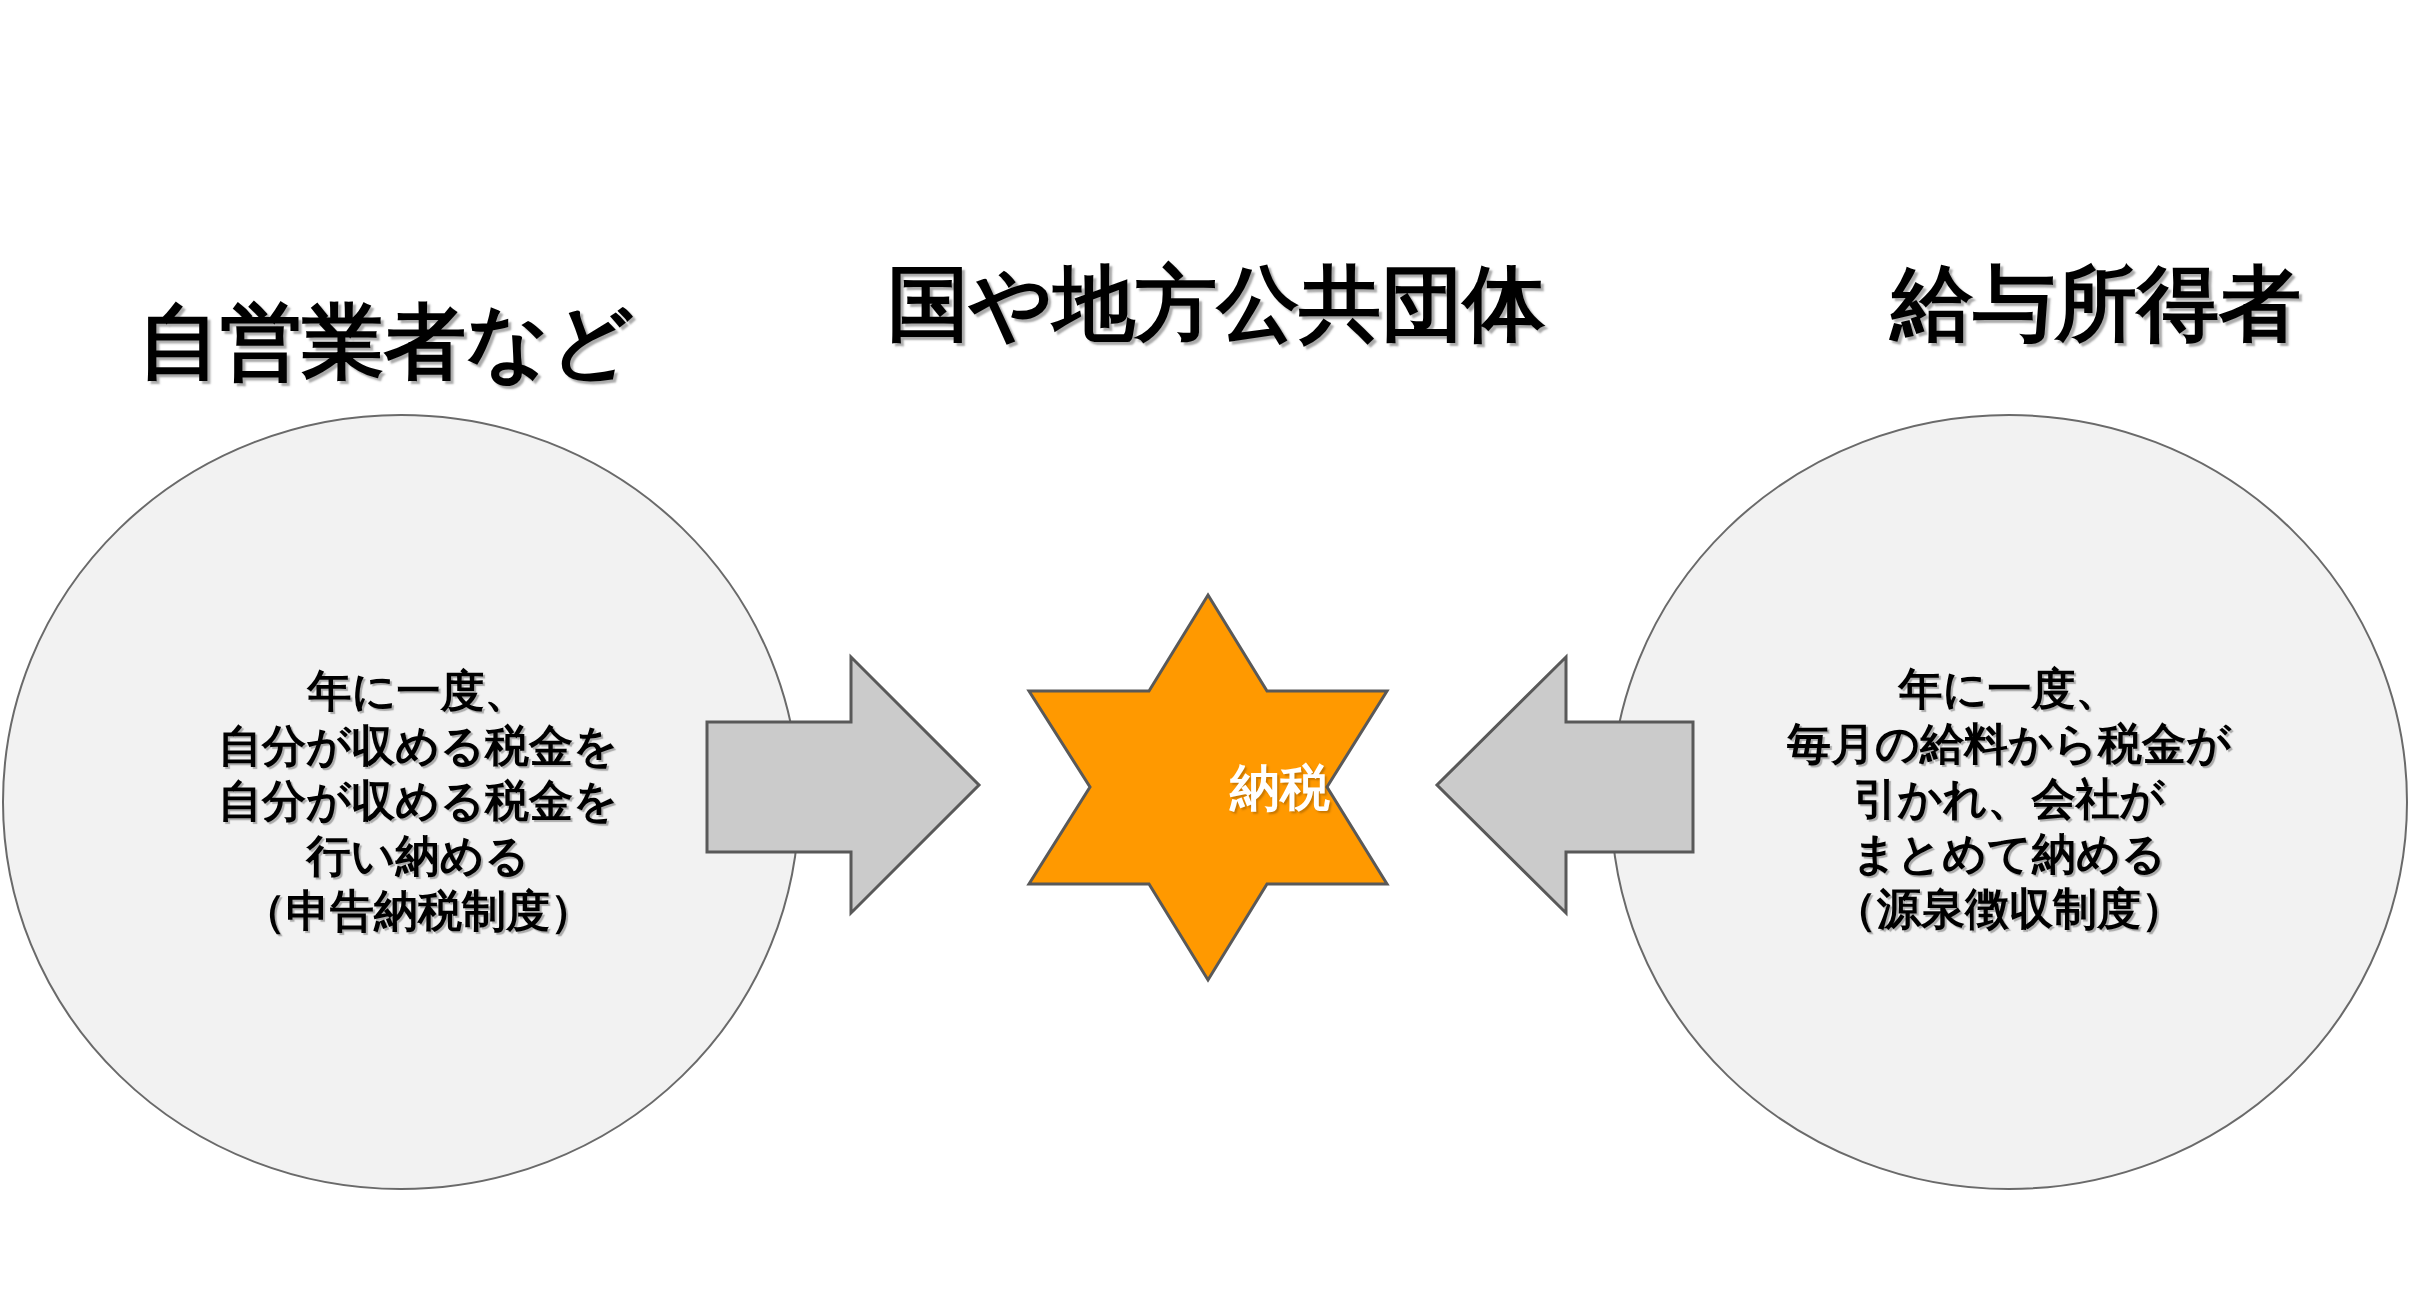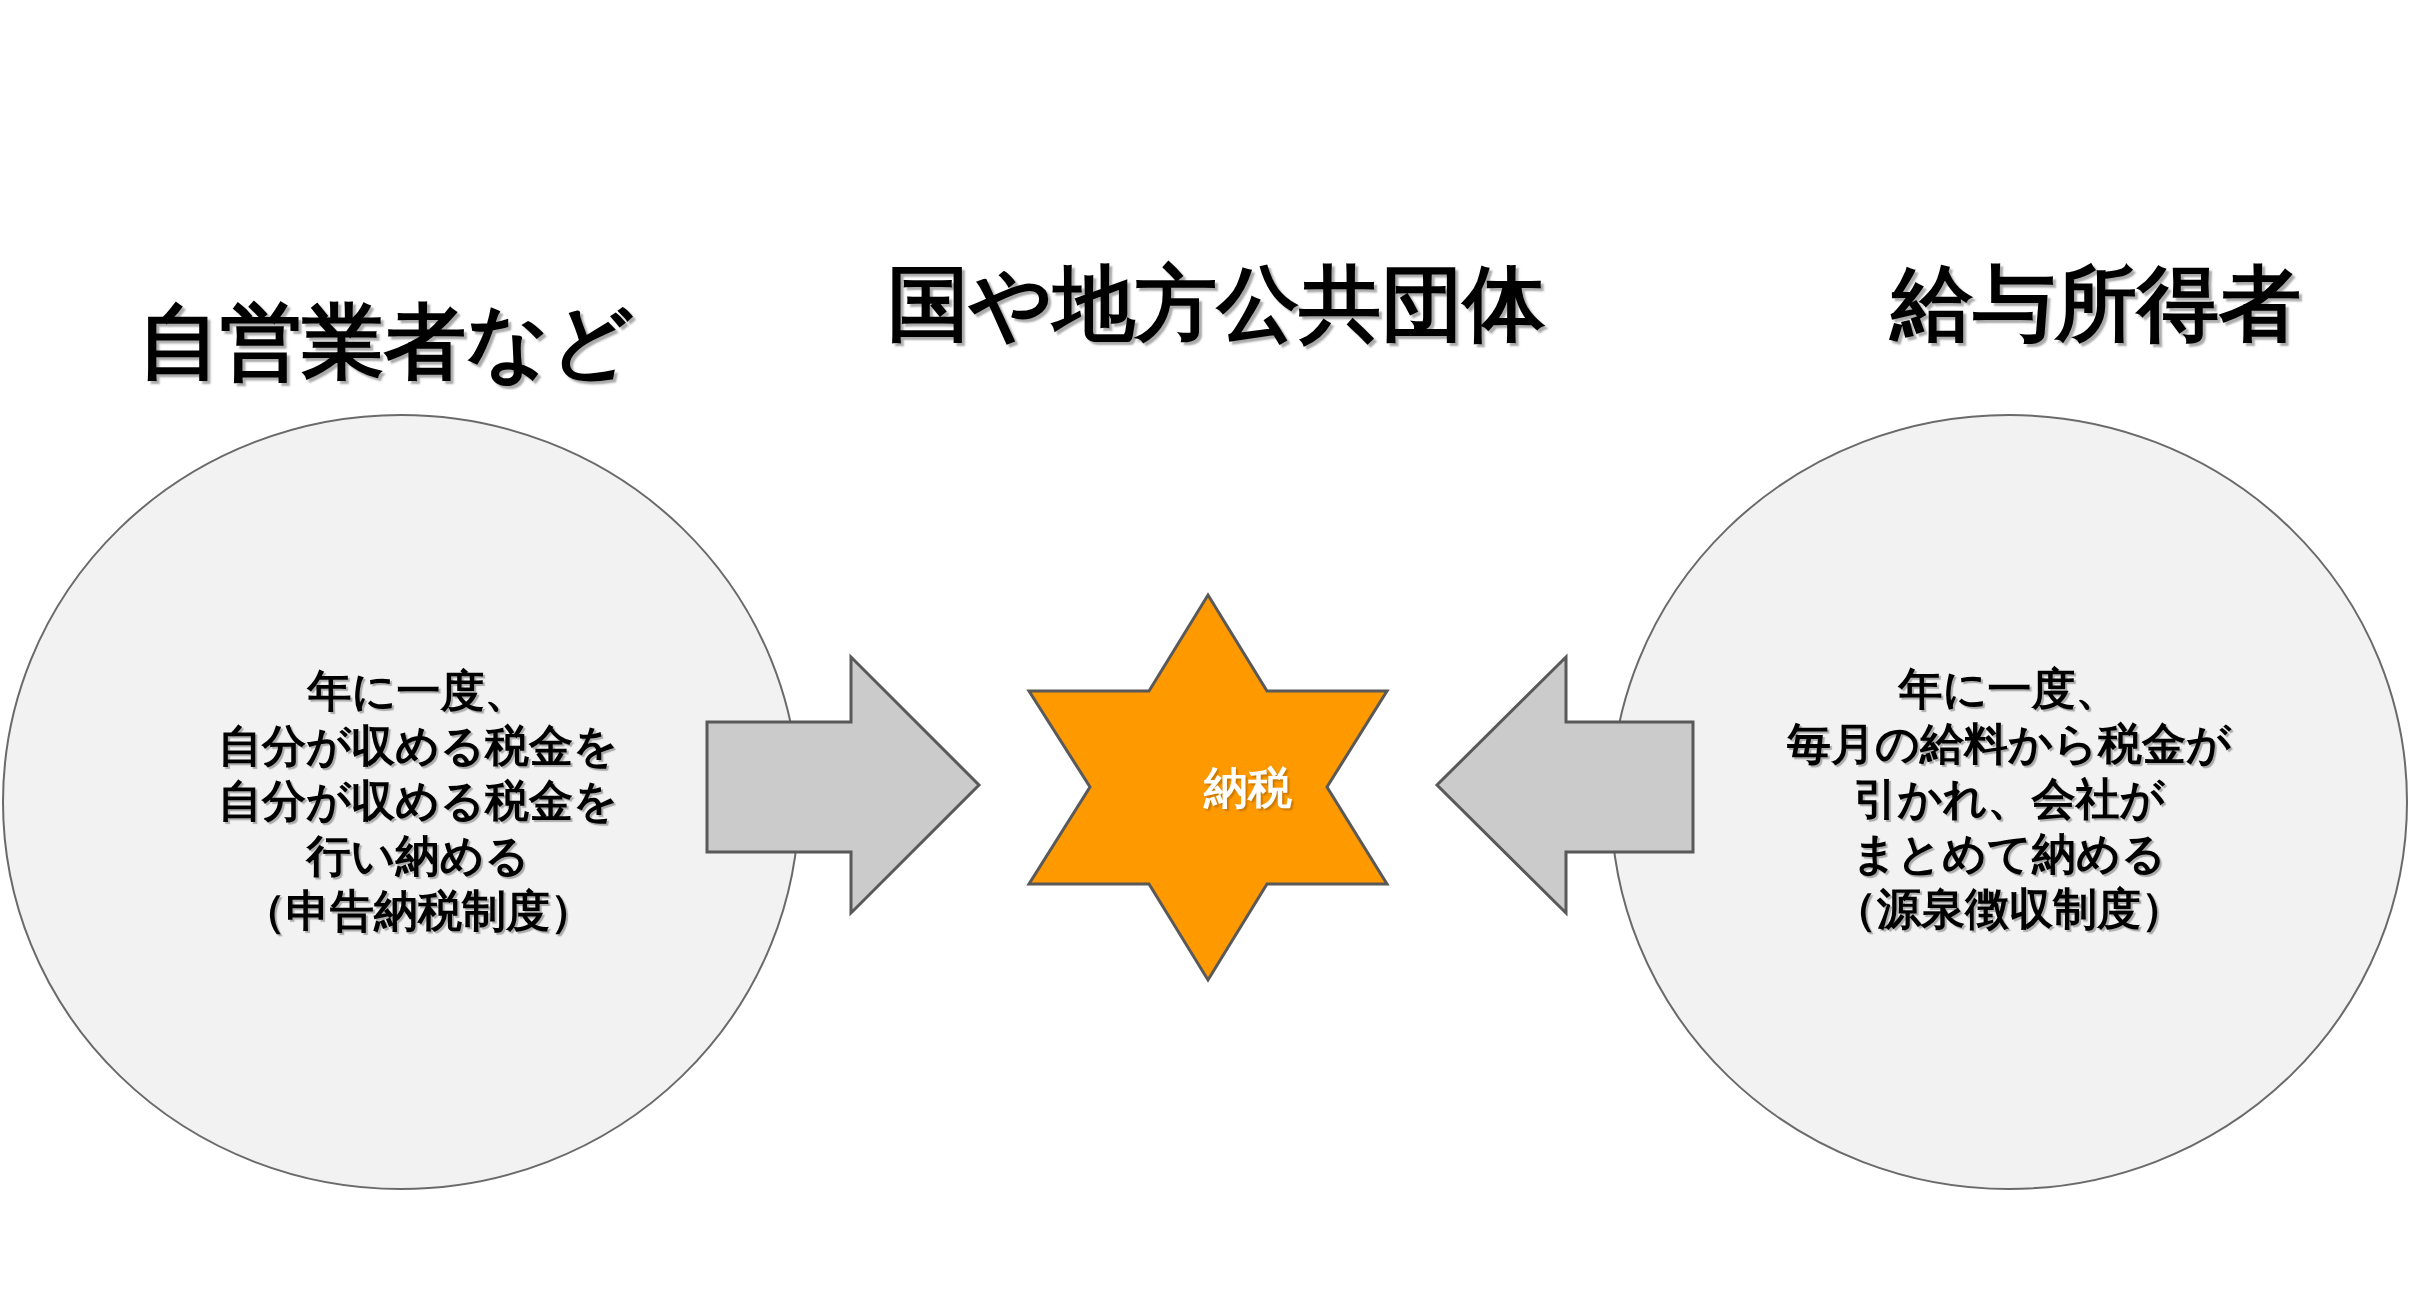--- a/index.html
+++ b/index.html
@@ -54,24 +54,24 @@
     color: #000000;
     line-height: 55px;
     text-align: center;
     white-space: nowrap;
     text-shadow: 2px 2px 1px rgba(100,100,100,0.5);
   }
   .circle-text-left  { left: 406px;  top: 663px; margin-left: 12px; }
   .circle-text-right { left: 2009px; top: 661px; }
   .star-label {
     position: absolute;
-    left: 1248px;
+    left: 1280px;
     top: 788px;
     transform: translate(-50%, -50%);
-    font-size: 44px;
+    font-size: 50px;
     font-weight: bold;
     color: #ffffff;
     white-space: nowrap;
     text-shadow: 2px 2px 2px rgba(100,60,0,0.35);
   }
 </style>
 </head>
 <body>
 
 <div class="canvas">

